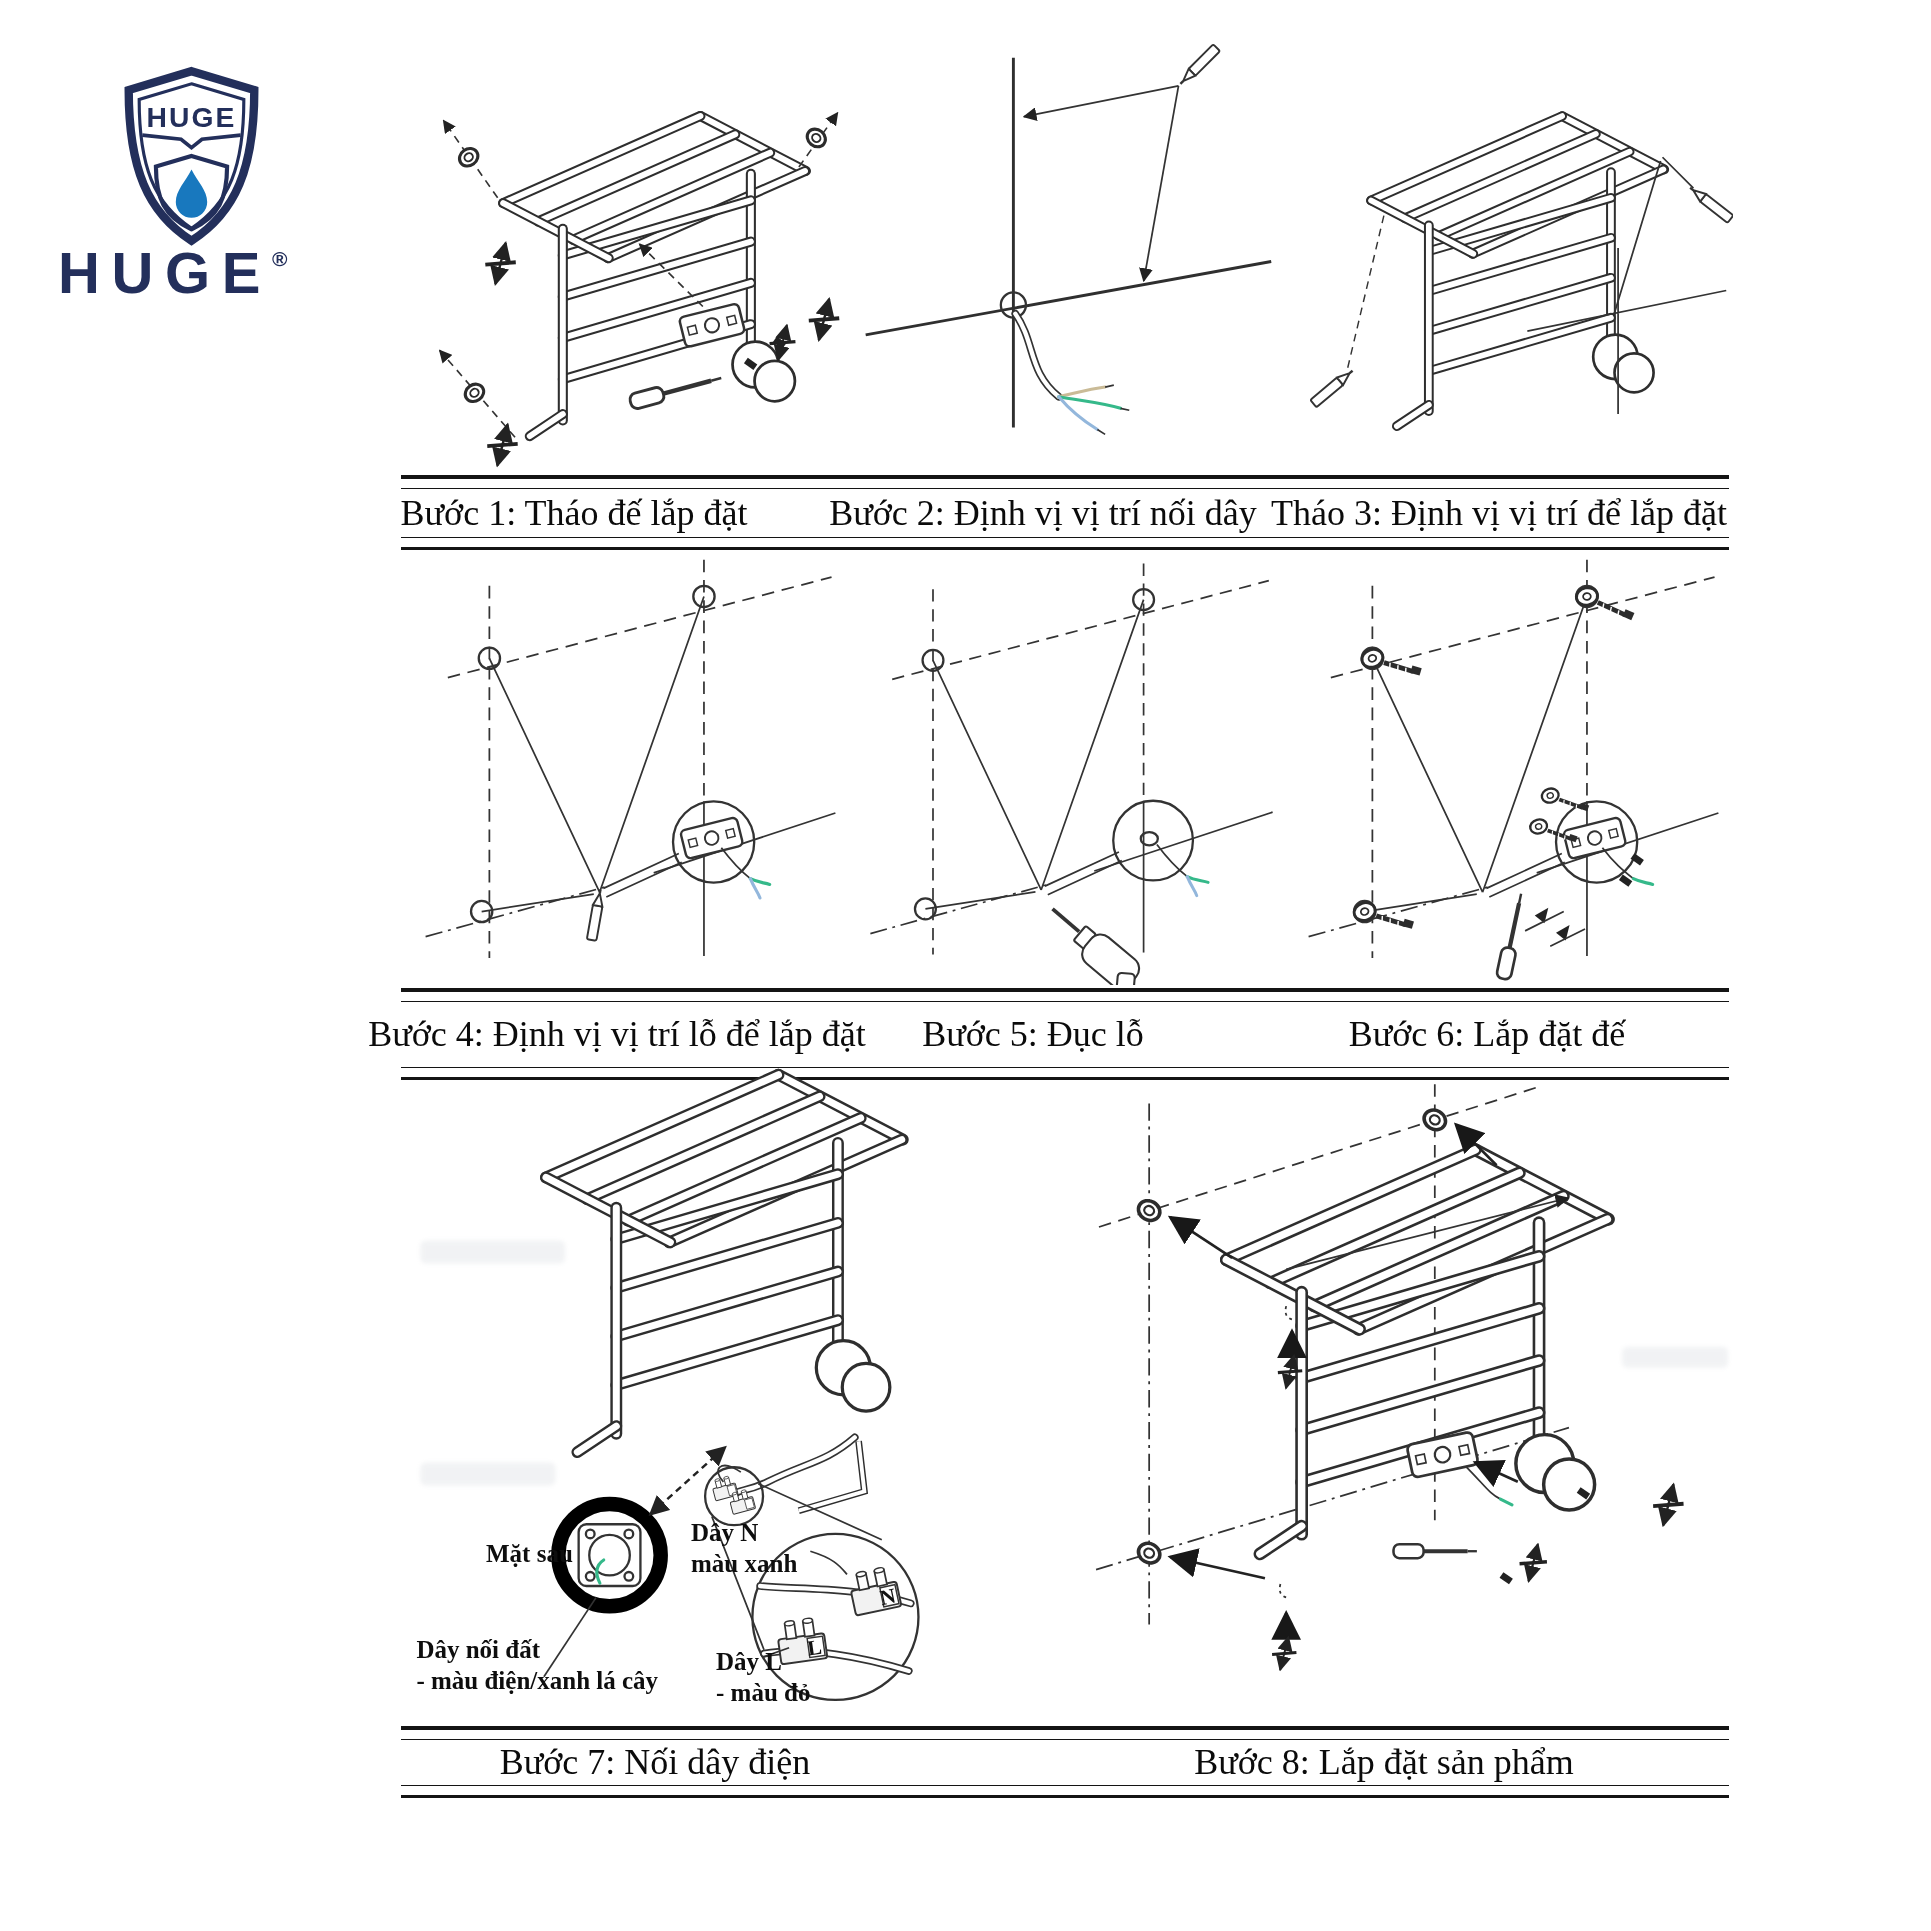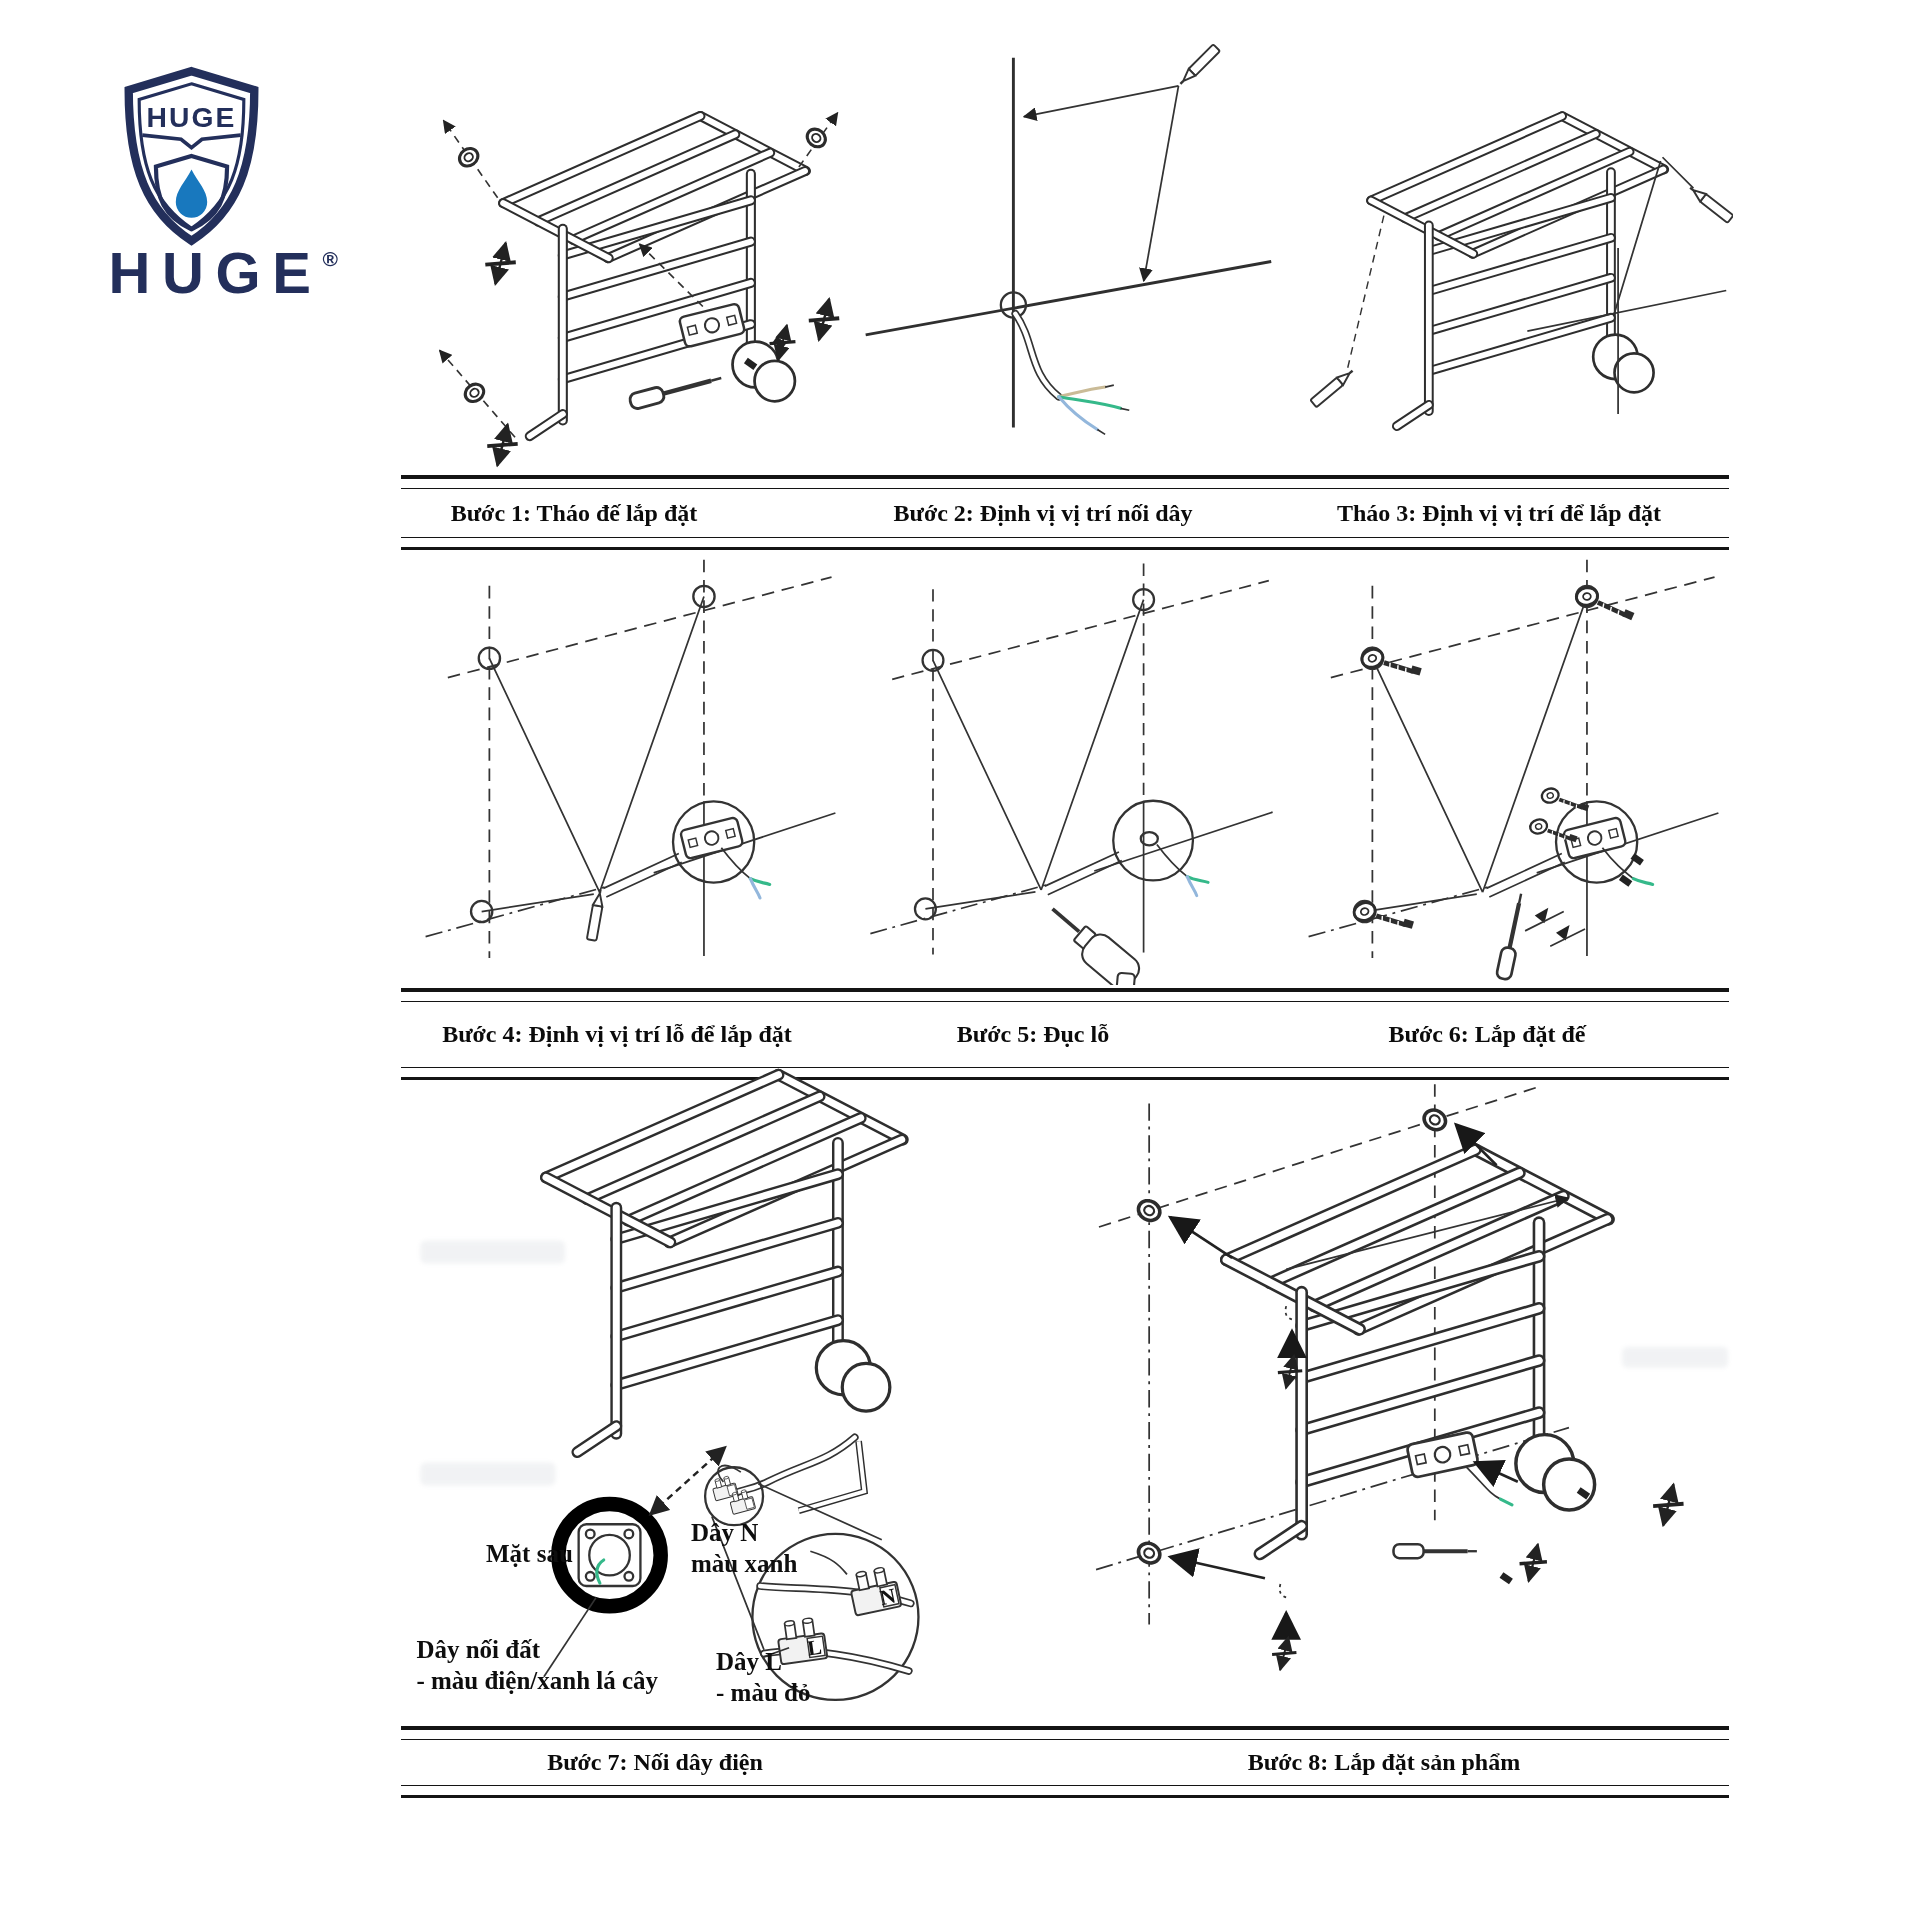--- a/index.html
+++ b/index.html
@@ -1,31 +1,31 @@
 <!DOCTYPE html>
 <html lang="vi"><head>
 <meta charset="utf-8">
 <style>
   html,body{margin:0;padding:0;background:#fff;}
   #page{position:relative;width:1931px;height:1931px;background:#fff;overflow:hidden;
         font-family:"Liberation Serif","DejaVu Serif",serif;color:#111;}
   
   .logo-shield{position:absolute;left:118px;top:66px;width:147px;height:180px;}
-  .logo-word{position:absolute;left:58px;top:239px;width:280px;text-align:right;
+  .logo-word{position:absolute;left:58px;top:239px;width:280px;text-align:left;
              font-family:"Liberation Sans","DejaVu Sans",sans-serif;font-weight:bold;
              font-size:58px;letter-spacing:11.6px;color:#232f5b;white-space:nowrap;}
   .logo-word sup{font-size:21px;letter-spacing:0;vertical-align:27px;}
   
   .band{position:absolute;left:401px;width:1328px;}
   .band::before{content:"";position:absolute;left:0;right:0;top:0;height:8.7px;
                 border-top:4.8px solid #141414;border-bottom:1.9px solid #141414;}
   .band::after{content:"";position:absolute;left:0;right:0;bottom:0;height:8.7px;
                border-top:1.9px solid #141414;border-bottom:3.9px solid #141414;}
   .cap{position:absolute;top:50%;transform:translate(-50%,-50%);white-space:nowrap;
-       font-weight:bold;font-size:24px;color:#0b0b0b;}
+       font-weight:normal;font-size:36px;color:#0b0b0b;}
   
   .cell{position:absolute;}
   .cell svg{position:absolute;left:0;top:0;}
   
   .tips{position:absolute;left:369px;top:1807px;font-weight:bold;font-size:30px;
         line-height:1.47;color:#0b0b0b;white-space:nowrap;}
   
   .s7lbl{position:absolute;font-weight:bold;font-size:25px;line-height:1.25;color:#0e0e0e;white-space:nowrap;}
   
   .tO{stroke:#2e2e2e;stroke-width:11;stroke-linecap:round;fill:none;}

